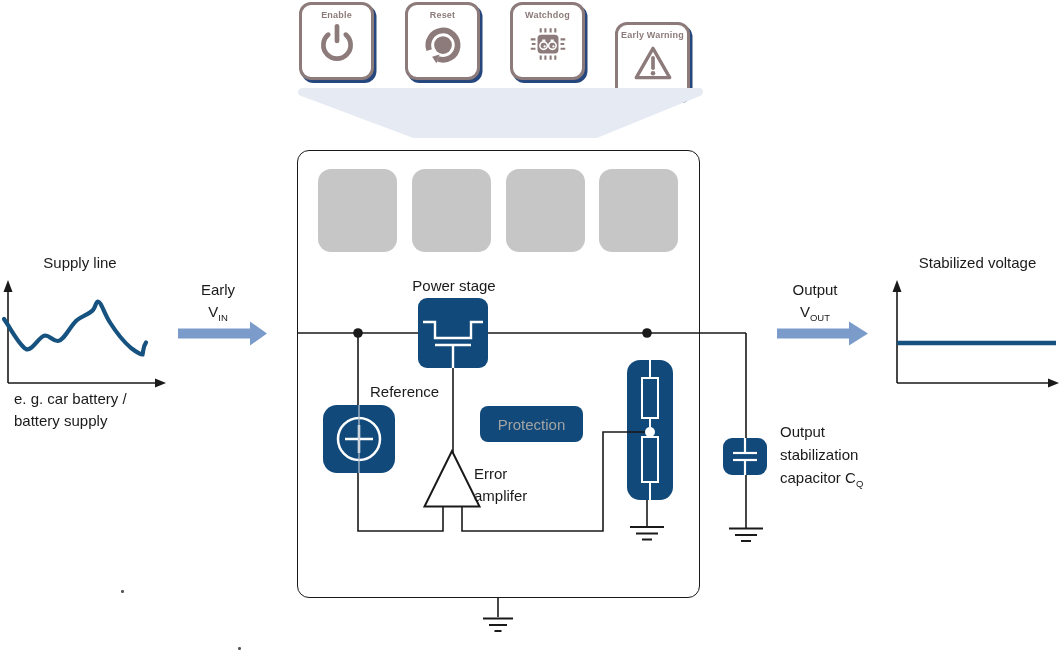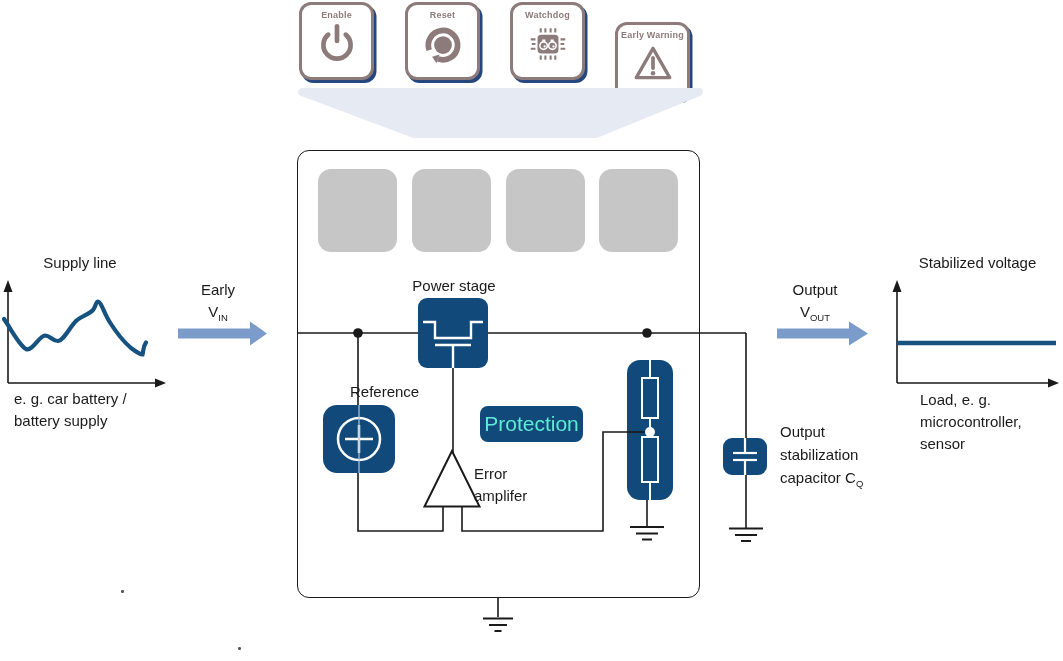--- a/index.html
+++ b/index.html
@@ -19,21 +19,21 @@
   .main-box{left:297px;top:150px;width:403px;height:448px;border:1.6px solid #1a1a1a;
             border-radius:12px;box-sizing:border-box;z-index:1;background:transparent;}
   .gray-sq{top:169px;width:79px;height:83px;background:var(--gray-square);border-radius:13px;z-index:2;}
 
   
   .blue{background:var(--dark-blue);z-index:4;}
   .power-block{left:418px;top:298px;width:70px;height:70px;border-radius:9px;}
   .ref-block{left:323px;top:405px;width:72px;height:68px;border-radius:14px;}
   .prot-block{left:480px;top:406px;width:103px;height:36px;border-radius:8px;
               display:flex;align-items:center;justify-content:center;}
-  .prot-block span{color:#5eead4;font-size:21px;}
+  .prot-block span{color:#a3a3a3;font-size:15px;}
   .div-block{left:627px;top:360px;width:46px;height:140px;border-radius:13px;}
   .cap-block{left:723px;top:438px;width:44px;height:37px;border-radius:9px;}
 
   
   .wiring{left:0;top:0;z-index:3;pointer-events:none;}
   .k{stroke:#1a1a1a;stroke-width:1.6;fill:none;}
   .kf{fill:#1a1a1a;}
   .gnd{stroke:#1a1a1a;stroke-width:2;fill:none;}
   .wave{stroke:var(--line-blue);stroke-width:4.2;fill:none;stroke-linecap:round;}
   .flat{stroke:var(--line-blue);stroke-width:4.5;fill:none;}
@@ -201,36 +201,31 @@
   <div class="lbl ctr" style="left:5px;top:254px;width:150px;">Supply line</div>
   <div class="lbl" style="left:14px;top:388px;line-height:22px;">
     <div>e. g. car battery /</div>
     <div>battery supply</div>
   </div>
 
   <div class="lbl ctr" style="left:176px;top:281px;width:84px;">Early</div>
   <div class="lbl ctr" style="left:176px;top:303px;width:84px;"><span>V</span><sub>IN</sub></div>
 
   <div class="lbl ctr" style="left:398px;top:277px;width:112px;">Power stage</div>
-  <div class="lbl" style="left:350px;top:383px;">Reference</div>
+  <div class="lbl" style="left:370px;top:383px;">Reference</div>
   <div class="lbl" style="left:474px;top:465px;">Error</div>
   <div class="lbl" style="left:474px;top:487px;">amplifer</div>
 
   <div class="lbl ctr" style="left:773px;top:281px;width:84px;">Output</div>
   <div class="lbl ctr" style="left:773px;top:303px;width:84px;"><span>V</span><sub>OUT</sub></div>
 
   <div class="lbl" style="left:780px;top:420px;">
     <div class="cap-line">Output</div>
     <div class="cap-line">stabilization</div>
     <div class="cap-line"><span>capacitor C</span><sub>Q</sub></div>
   </div>
 
   <div class="lbl ctr" style="left:895px;top:254px;width:165px;">Stabilized voltage</div>
-  <div class="lbl" style="left:920px;top:389px;line-height:22px;">
-    <div>Load, e. g.</div>
-    <div>microcontroller,</div>
-    <div>sensor</div>
-  </div>
 
   <div class="stray" style="left:121px;top:590px;"></div>
   <div class="stray" style="left:238px;top:647px;"></div>
 
 </div>
 
 </body></html>

